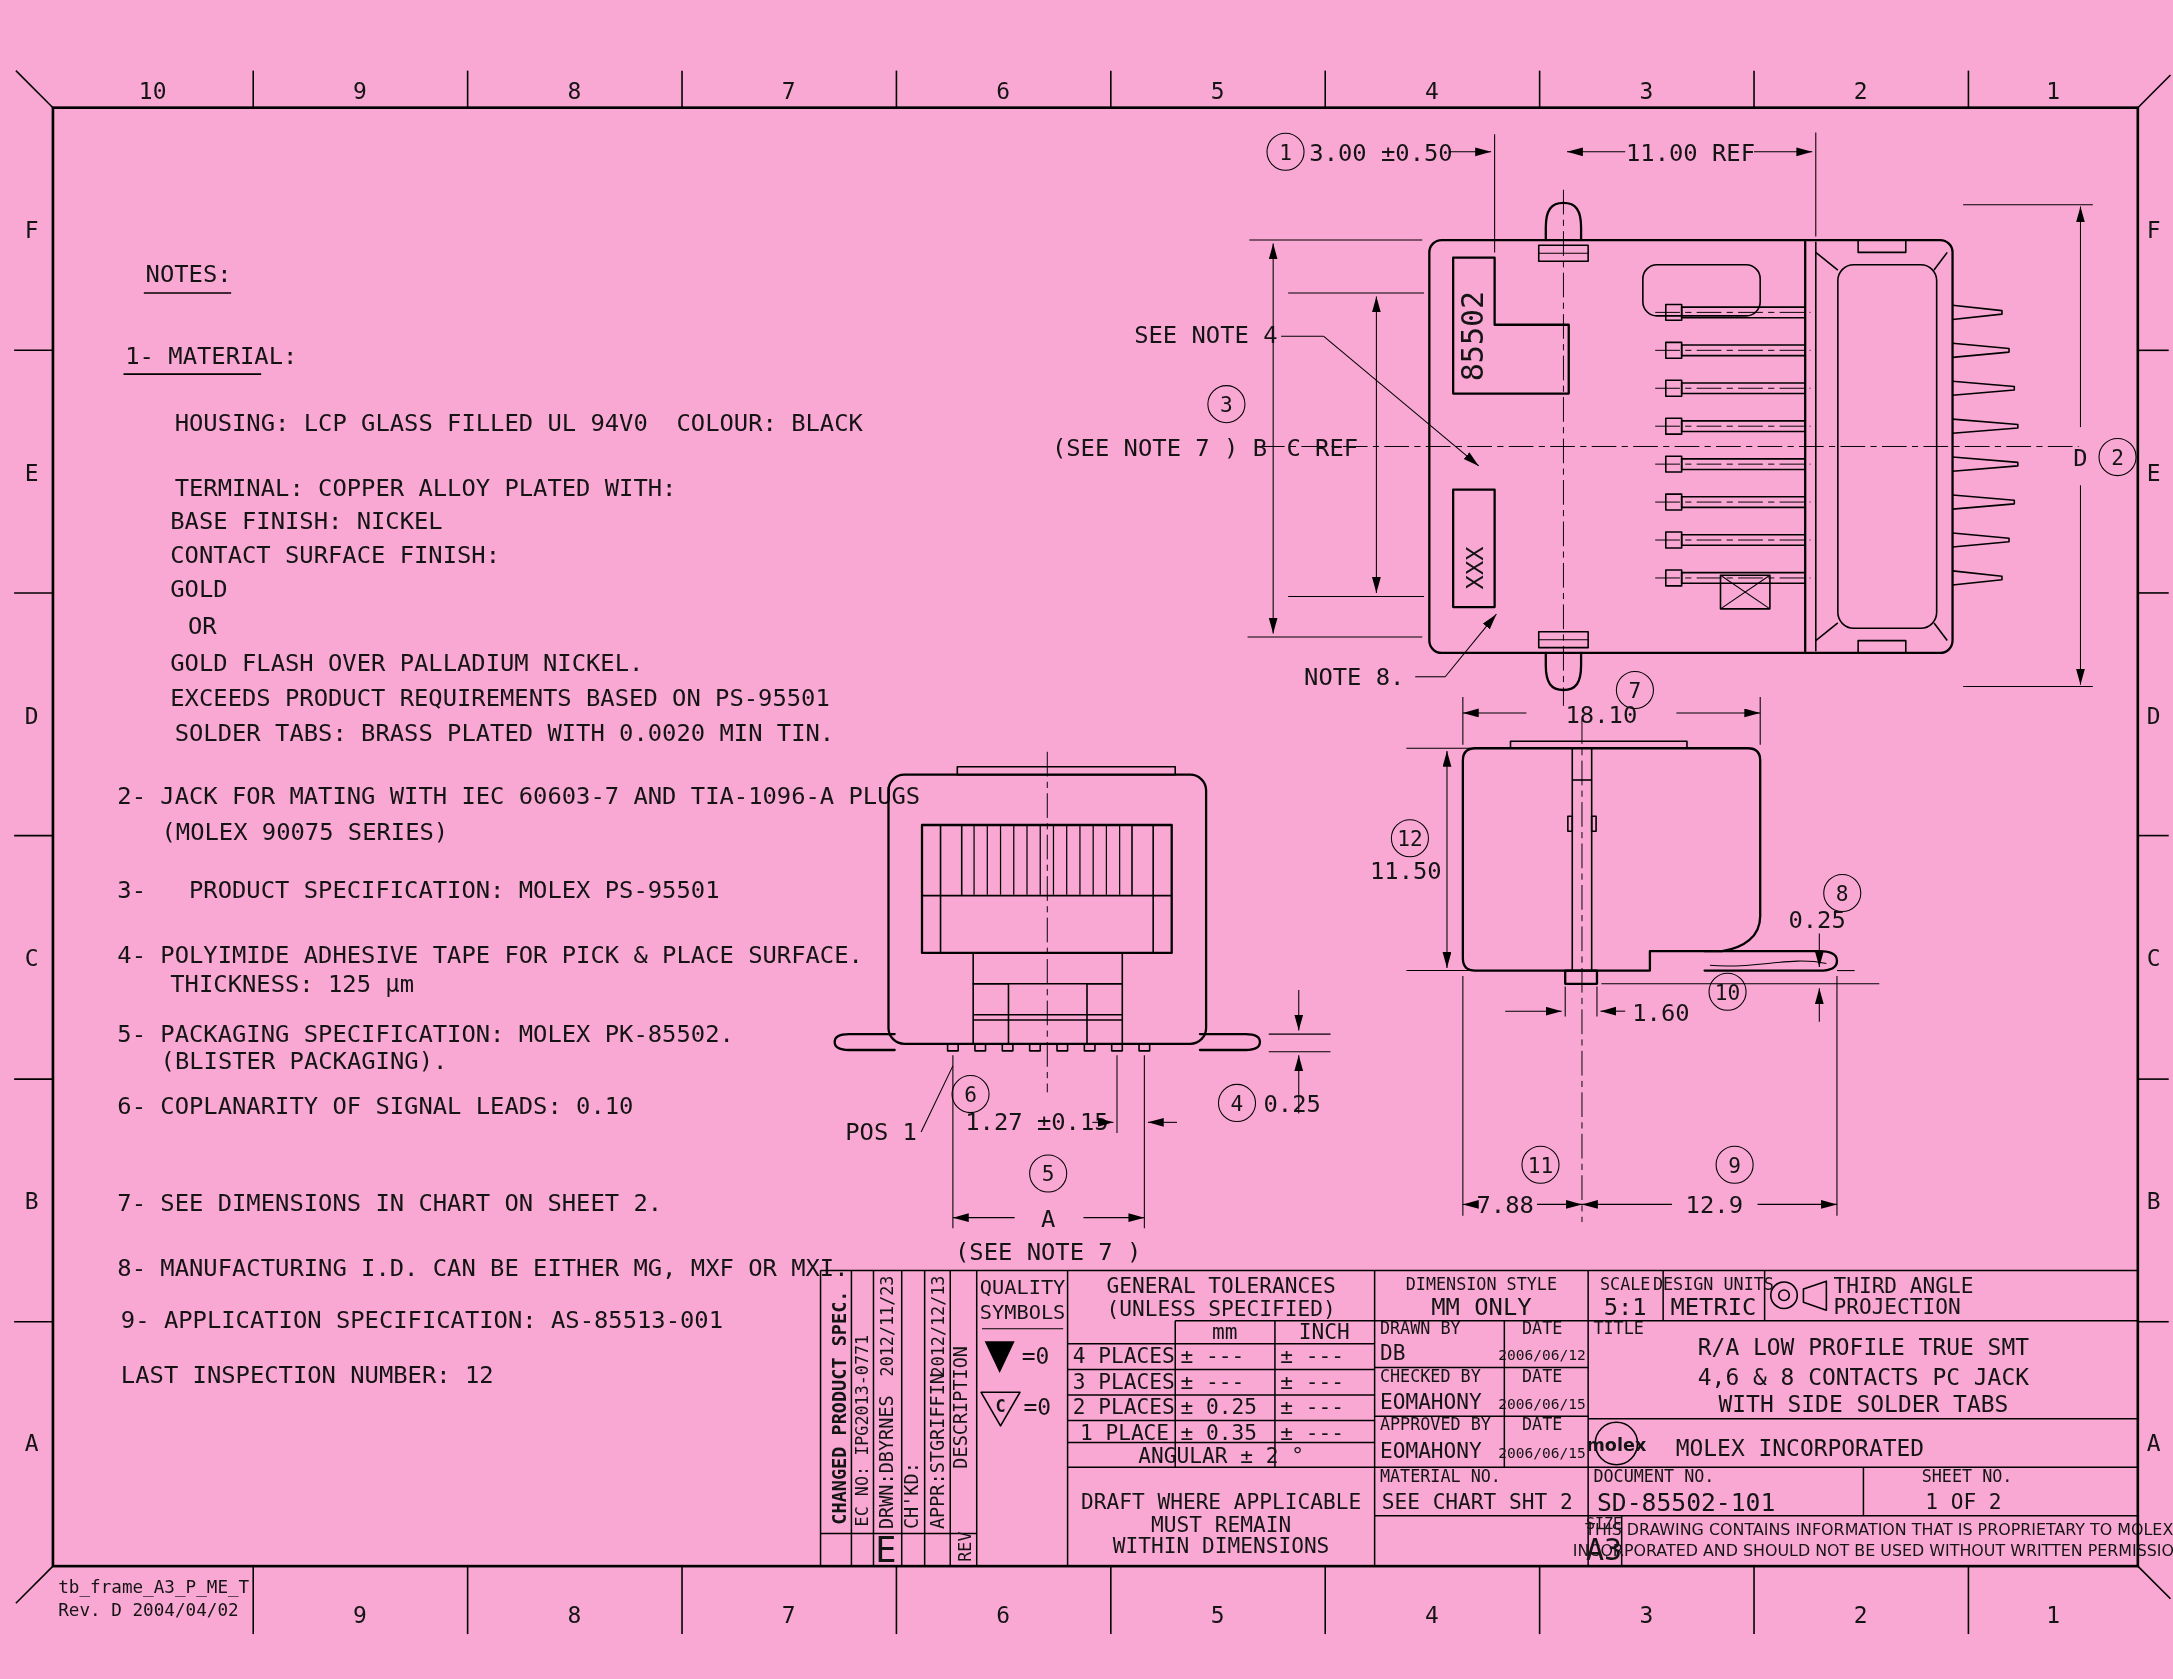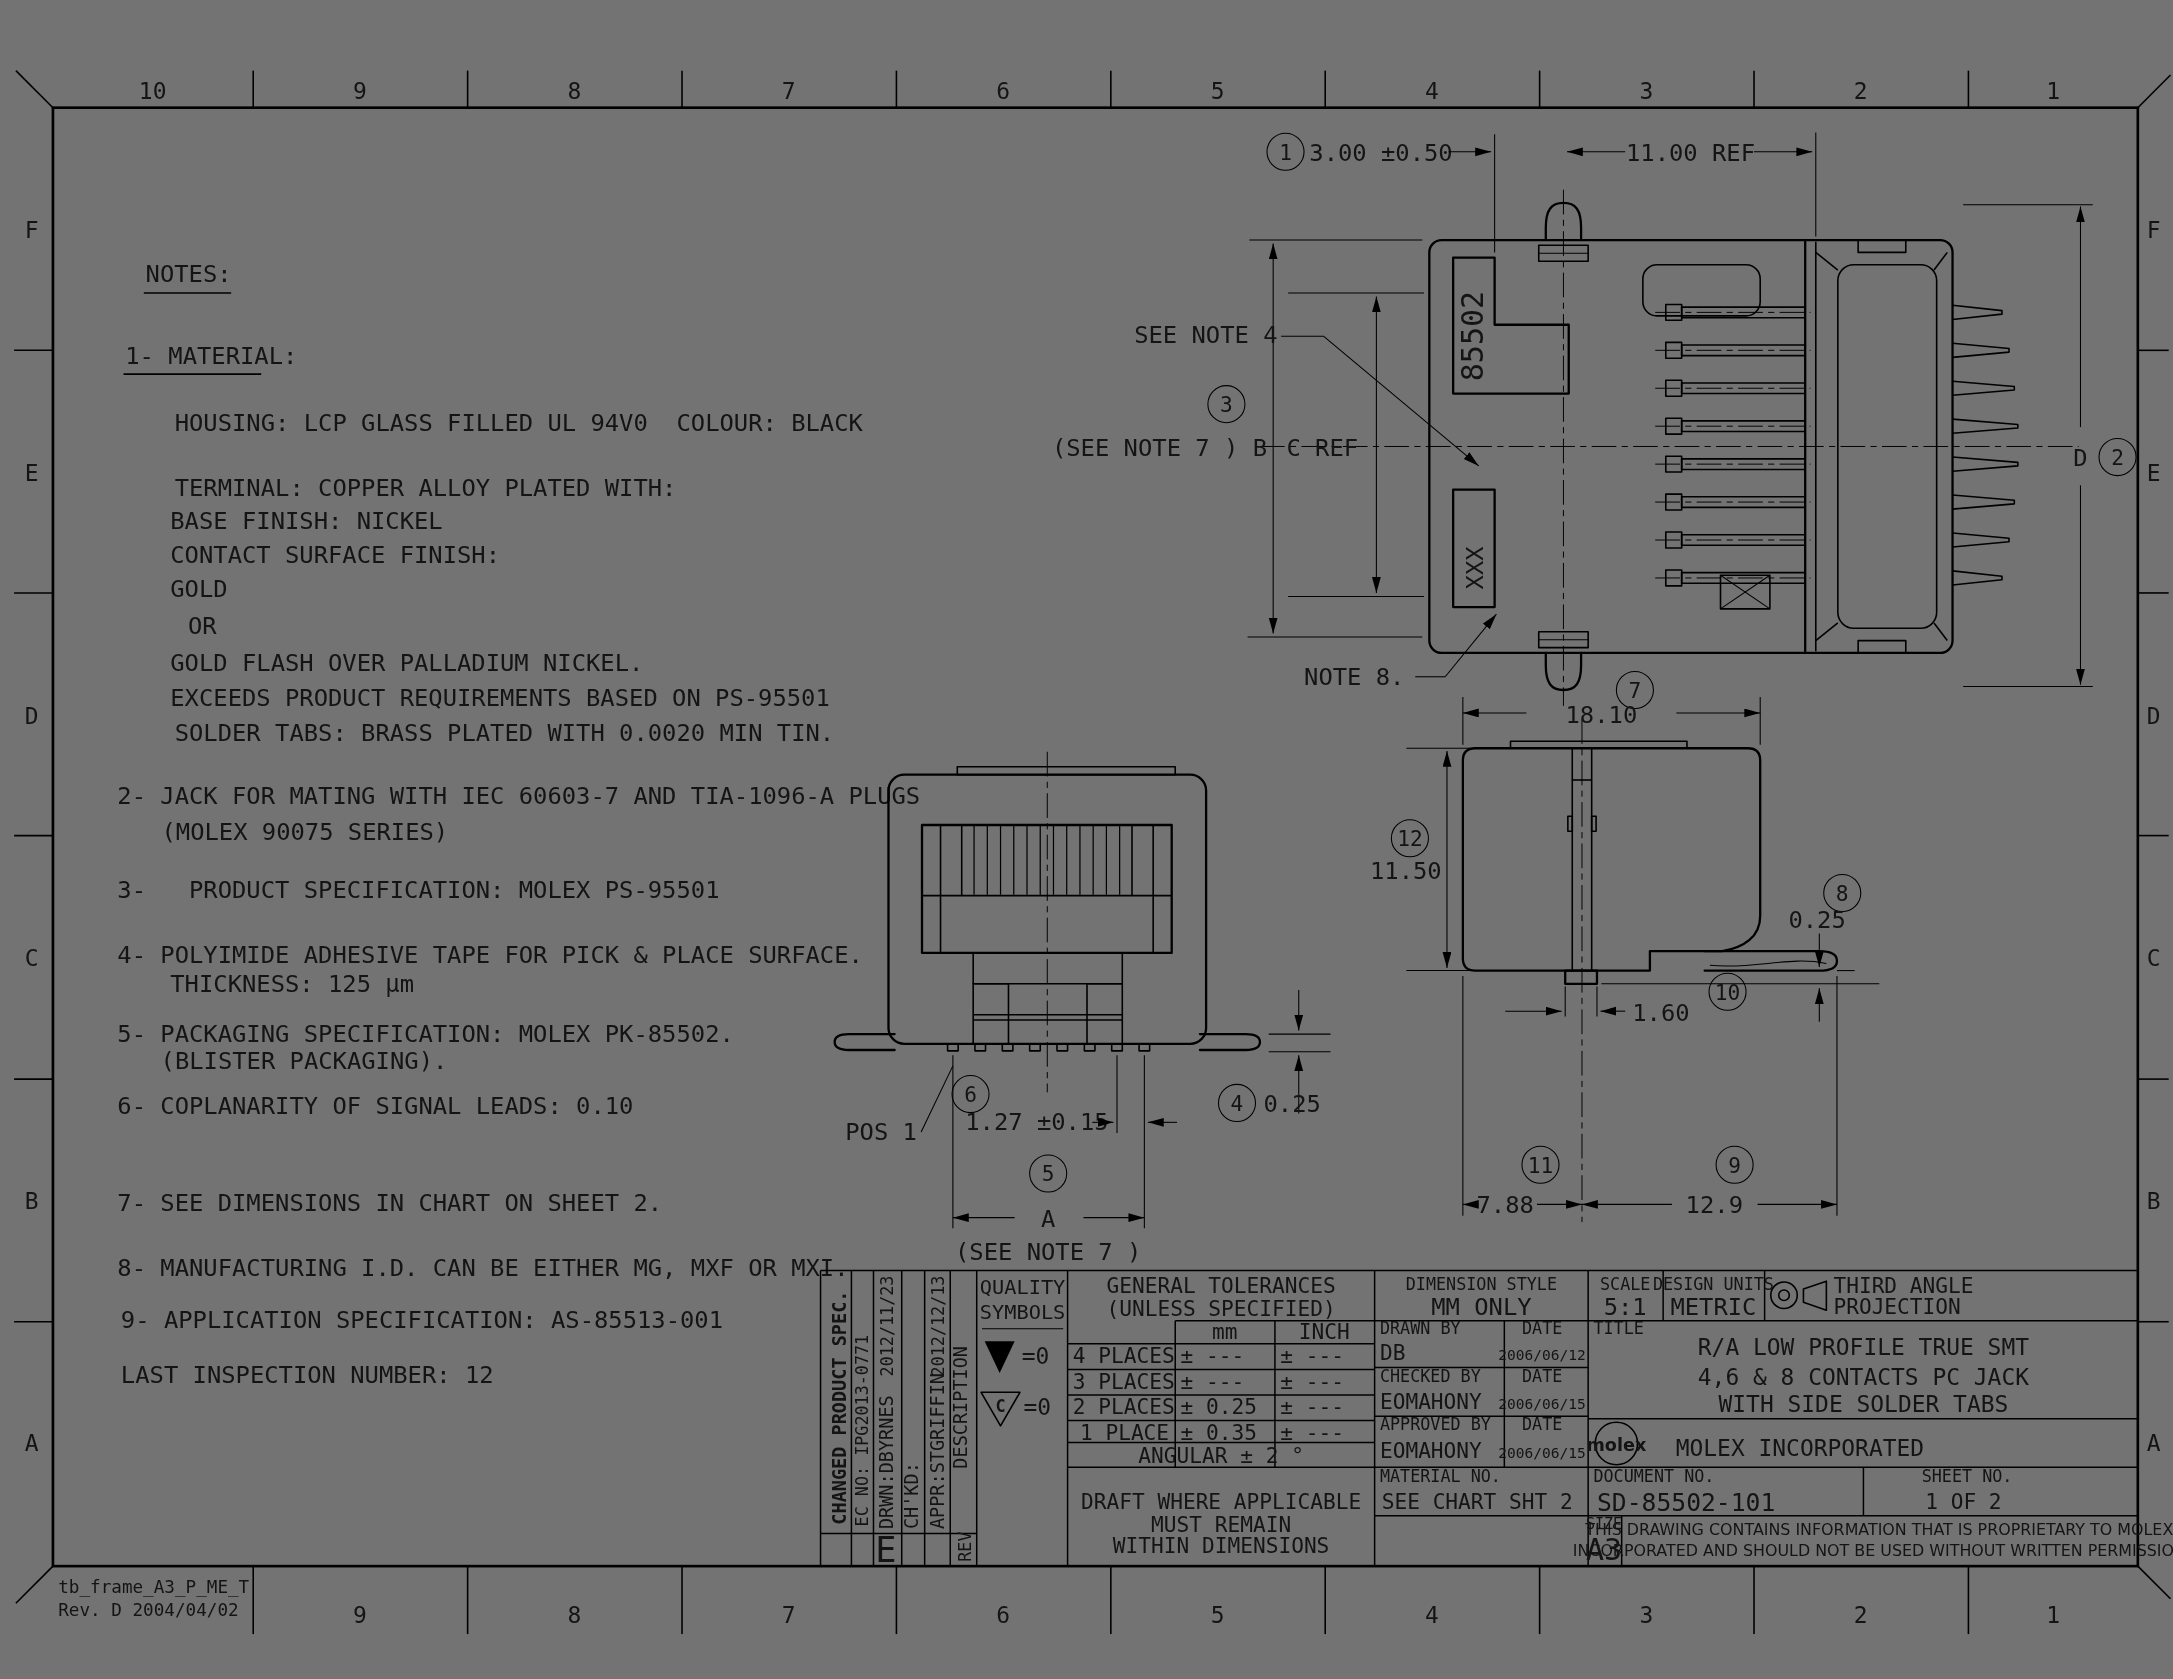--- a/index.html
+++ b/index.html
@@ -1,16 +1,16 @@
 <!DOCTYPE html>
 <html style="font-size:14px"><head>
 <meta charset="utf-8">
 <style>
   html,body{margin:0;padding:0;background:#e8e8e8}
-  .sheet{width:2174px;height:1680px;background:#737373;position:relative;margin:0 auto}
+  .sheet{width:2174px;height:1680px;background:#f9a8d4;position:relative;margin:0 auto}
   svg{display:block;width:2174px;height:1680px}
   .fr{fill:none;stroke:#000;stroke-width:3}
   .ol{fill:none;stroke:#000;stroke-width:2.6;stroke-linejoin:round;stroke-linecap:round}
   .o2{fill:none;stroke:#000;stroke-width:1.8;stroke-linejoin:round}
   .t14{fill:none;stroke:#000;stroke-width:1.4}
   .th{fill:none;stroke:#000;stroke-width:1.2}
   .tb{fill:none;stroke:#000;stroke-width:1.7}
   .cl{fill:none;stroke:#000;stroke-width:1.1;stroke-dasharray:28 6 7 6}
   text{font-family:"DejaVu Sans Mono",monospace;fill:#141414;white-space:pre}
   .n{font-size:27px}

